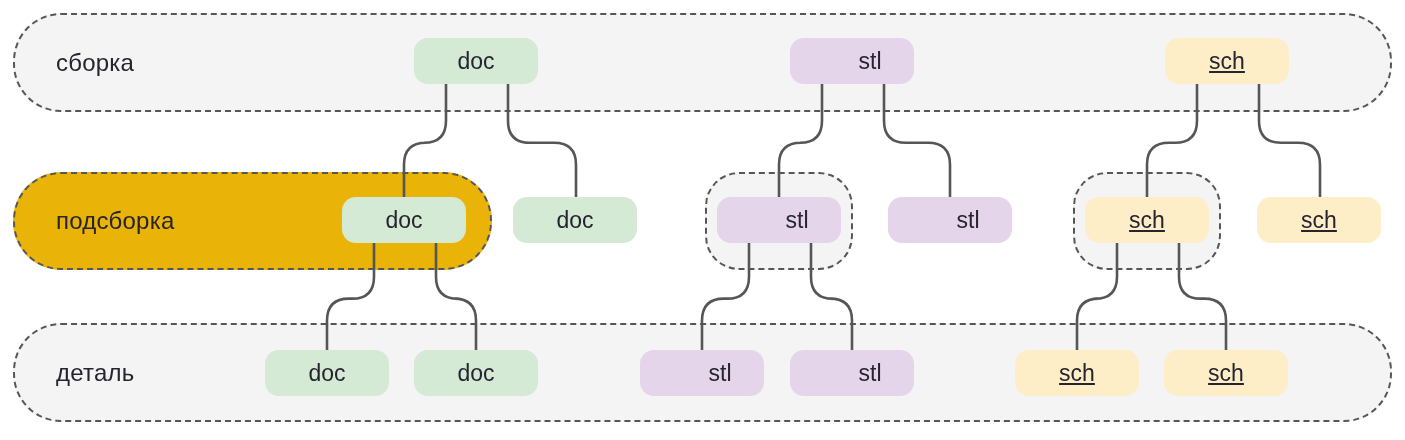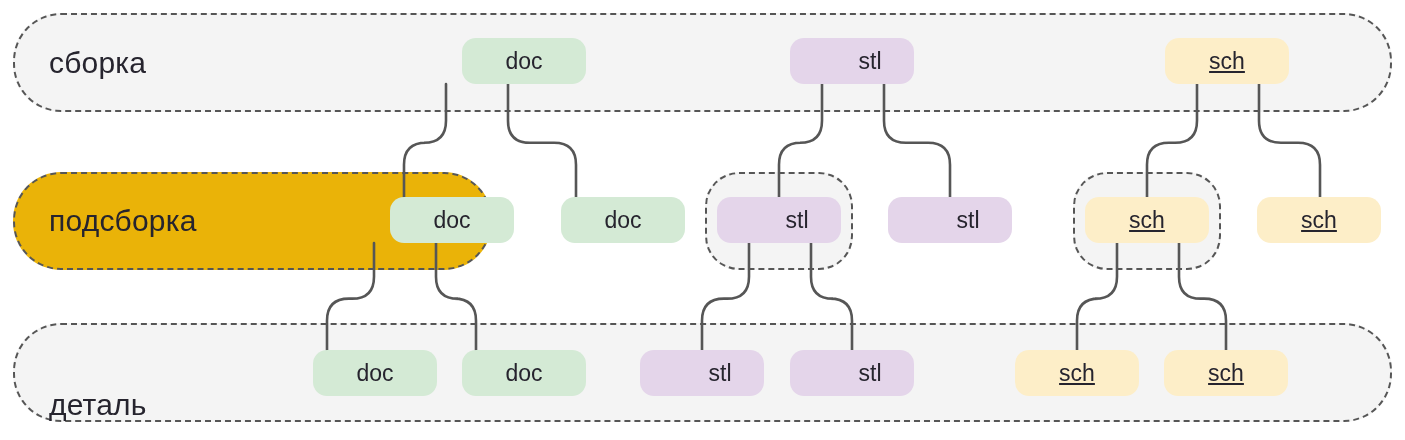--- a/index.html
+++ b/index.html
@@ -21,24 +21,24 @@
   .band {
     position: absolute;
     background: #f4f4f4;
     border: 2px dashed #565656;
     border-radius: 48px;
     box-sizing: border-box;
     z-index: 1;
   }
   .band-label {
     position: absolute;
-    left: 34px;
+    left: 41px;
     top: 50%;
     transform: translateY(-50%);
-    font-size: 30px;
+    font-size: 24px;
     color: #26242e;
     letter-spacing: 0.2px;
     white-space: nowrap;
   }
   
   .subgroup {
     position: absolute;
     background: #f4f4f4;
     border: 2px dashed #565656;
     border-radius: 34px;
@@ -67,38 +67,38 @@
     display: flex;
     align-items: center;
     justify-content: center;
     border-radius: 14px;
     font-size: 23px;
     color: #26242e;
     z-index: 4;
     box-sizing: border-box;
     user-select: none;
   }
-  .node.doc { background: #d4ead5; margin-left: 48px; }
+  .node.doc { background: #d4ead5; }
   .node.stl { background: #e4d5ea; padding-left: 36px; }
   .node.sch { background: #fdeec8; text-decoration: underline; }
 </style>
 </head>
 <body>
 
 <div id="canvas">
 
   <div id="bands">
       <div class="band" style="left: 13px; top: 13px; width: 1379px; height: 99px; background: rgb(244, 244, 244); border-color: rgb(86, 86, 86);">
         <div class="band-label" style="color: rgb(38, 36, 46);">сборка</div>
       </div>
       <div class="band" style="left: 13px; top: 172px; width: 479px; height: 98px; background: #eab308; border-color: rgb(86, 86, 86);">
         <div class="band-label" style="color: rgb(38, 36, 46);">подсборка</div>
       </div>
       <div class="band" style="left: 13px; top: 323px; width: 1379px; height: 99px; background: rgb(244, 244, 244); border-color: rgb(86, 86, 86);">
-        <div class="band-label" style="color: rgb(38, 36, 46); margin-top: 32px;">деталь</div>
+        <div class="band-label" style="color: rgb(38, 36, 46);">деталь</div>
       </div>
     </div>
 
   <div id="subgroups">
       <div class="subgroup" style="left: 705px; top: 172px; width: 148px; height: 98px; background: rgb(244, 244, 244); border-color: rgb(86, 86, 86);"></div>
       <div class="subgroup" style="left: 1073px; top: 172px; width: 148px; height: 98px; background: rgb(244, 244, 244); border-color: rgb(86, 86, 86);"></div>
     </div>
 
   <svg id="links" viewBox="0 0 1405 440" preserveAspectRatio="none">
       <path d="M 446 84 L 446 120.75999999999999 Q 446 142.76 424 142.76 L 426 142.76 Q 404 142.76 404 164.76 L 404 197" stroke="#565656"></path>

